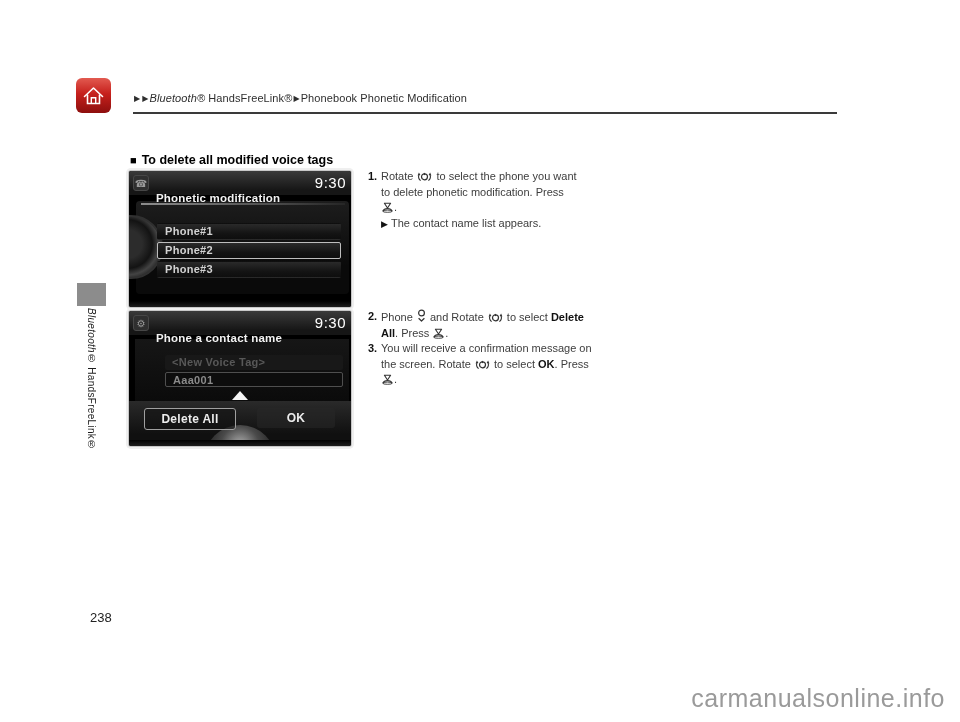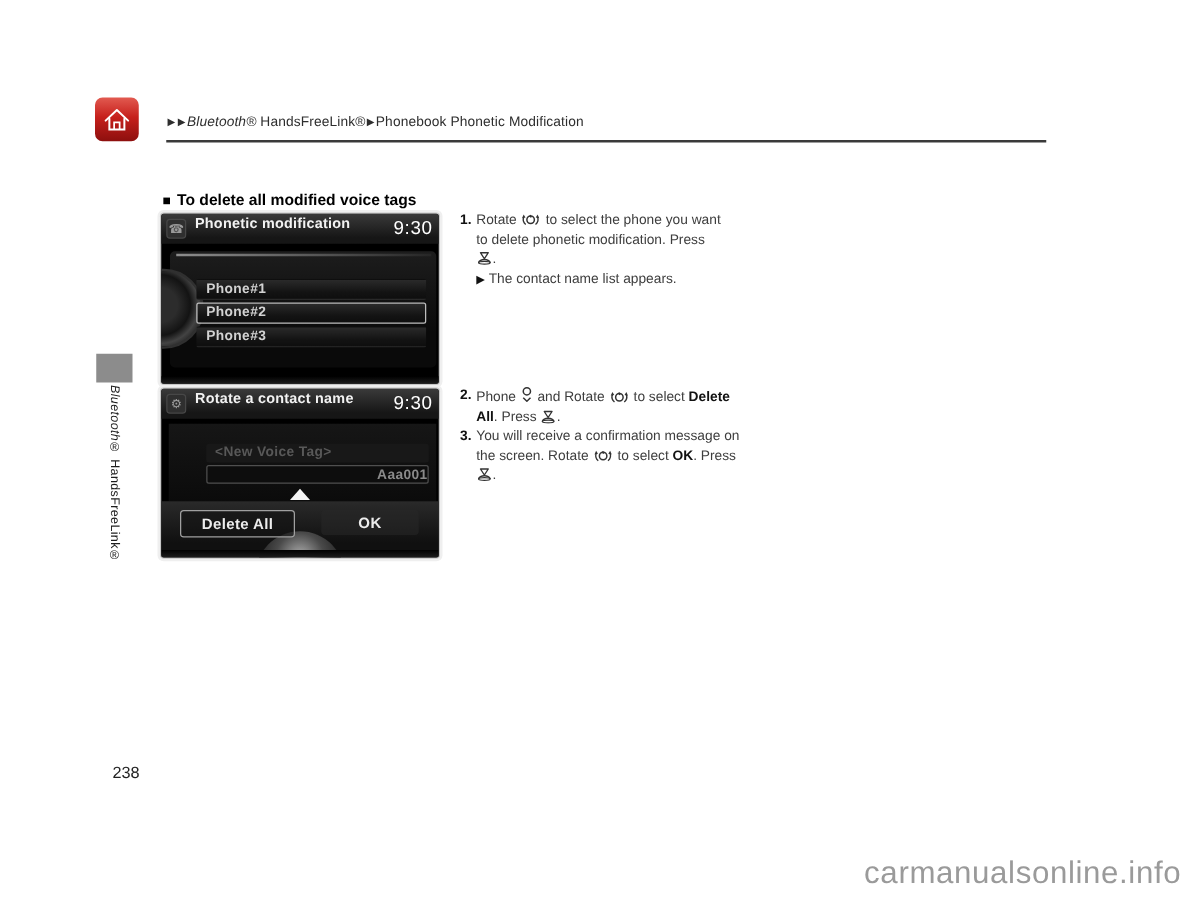--- a/index.html
+++ b/index.html
@@ -27,21 +27,21 @@
   .section-title .sq{font-size:11px;margin-right:5px;}
 
   
   .screen{position:absolute;width:222px;background:#000;overflow:hidden;border-radius:2px;
           box-shadow:0 0 0 1px #c7c7c7, 0 0 0 3px #efefef;}
   .titlebar{position:absolute;left:0;top:0;right:0;height:24px;
             background:linear-gradient(180deg,#3a3a3a,#161616 80%);}
   .tb-iconbox{position:absolute;left:4px;top:4px;width:16px;height:16px;border-radius:3px;
               background:#2f2f2f;border:1px solid #474747;color:#9a9a9a;font-size:10px;
               line-height:15px;text-align:center;box-sizing:border-box;}
-  .tb-title{position:absolute;left:27px;top:2px;font-size:11.5px;font-weight:600;color:#f2f2f2;letter-spacing:.2px;text-align:right;}
+  .tb-title{position:absolute;left:27px;top:21px;font-size:11.5px;font-weight:600;color:#f2f2f2;letter-spacing:.2px;text-align:right;}
   .tb-time{position:absolute;right:5px;top:3px;font-size:15px;font-weight:normal;color:#ffffff;letter-spacing:.5px;}
   .screen-bottom{position:absolute;left:0;right:0;bottom:0;height:6px;background:linear-gradient(180deg,#000,#1d1d1d);}
 
   
   #screen1{left:129px;top:171px;height:136px;}
   .inner1{position:absolute;left:7px;top:30px;right:2px;bottom:13px;border-radius:4px;
           background:linear-gradient(180deg,#1d1d1d,#0a0a0a 70%);}
   .hline1{position:absolute;left:12px;right:6px;top:32px;height:2px;
           background:linear-gradient(90deg,#8d8d8d,#565656 55%,#262626);}
   .knob{border-radius:50%;}
@@ -55,21 +55,21 @@
   .lrow.selected{border:1px solid #bdbdbd;}
 
   
   #screen2{left:129px;top:311px;height:135px;}
   .inner2{position:absolute;left:6px;top:28px;right:2px;height:62px;
           background:linear-gradient(180deg,#161616,#0b0b0b);}
   .list2{position:absolute;left:24px;top:44px;width:190px;}
   .vrow{height:15px;margin-bottom:2px;line-height:15px;padding-left:7px;box-sizing:border-box;
         font-size:11px;font-weight:bold;letter-spacing:.3px;border-radius:2px;margin-left:12px;}
   .vrow.dim{background:#181818;color:#585858;}
-  .vrow.dimsel{background:#0d0d0d;color:#8a8a8a;border:1px solid #4f4f4f;text-align:right;}
+  .vrow.dimsel{background:#0d0d0d;color:#8a8a8a;border:1px solid #4f4f4f;}
   .up-tri{position:absolute;left:50%;top:80px;margin-left:-8px;width:0;height:0;
           border-left:8px solid transparent;border-right:8px solid transparent;border-bottom:9px solid #f4f4f4;}
   .btnbar{position:absolute;left:0;right:0;top:90px;height:39px;
           background:linear-gradient(180deg,#2a2a2a,#101010 85%);}
   .knob2{position:absolute;left:50%;margin-left:-36px;top:24px;width:72px;height:72px;
          background:radial-gradient(circle at 50% 28%, #9a9a9a 6%, #4a4a4a 30%, #161616 62%);}
   .btn{position:absolute;top:7px;height:20px;line-height:20px;text-align:center;
        font-size:12px;font-weight:bold;color:#ececec;letter-spacing:.3px;border-radius:3px;}
   .btn-delete{left:15px;width:90px;border:1px solid #a0a0a0;background:rgba(18,18,18,.55);}
   .btn-ok{left:128px;width:78px;background:rgba(40,40,40,.55);}
@@ -135,21 +135,21 @@
     <div class="lrow selected">Phone#2</div>
     <div class="lrow">Phone#3</div>
   </div>
   <div class="screen-bottom"></div>
 </div>
 
 <div class="screen" id="screen2">
   <div class="inner2"></div>
   <div class="titlebar">
     <span class="tb-iconbox">⚙</span>
-    <span class="tb-title">Rotate a contact name</span>
+    <span class="tb-title">Phone a contact name</span>
     <span class="tb-time">9:30</span>
   </div>
   <div class="list2">
     <div class="vrow dim">&lt;New Voice Tag&gt;</div>
     <div class="vrow dimsel">Aaa001</div>
   </div>
   <div class="up-tri"></div>
   <div class="btnbar">
     <div class="knob knob2"></div>
     <div class="btn btn-delete">Delete All</div>

